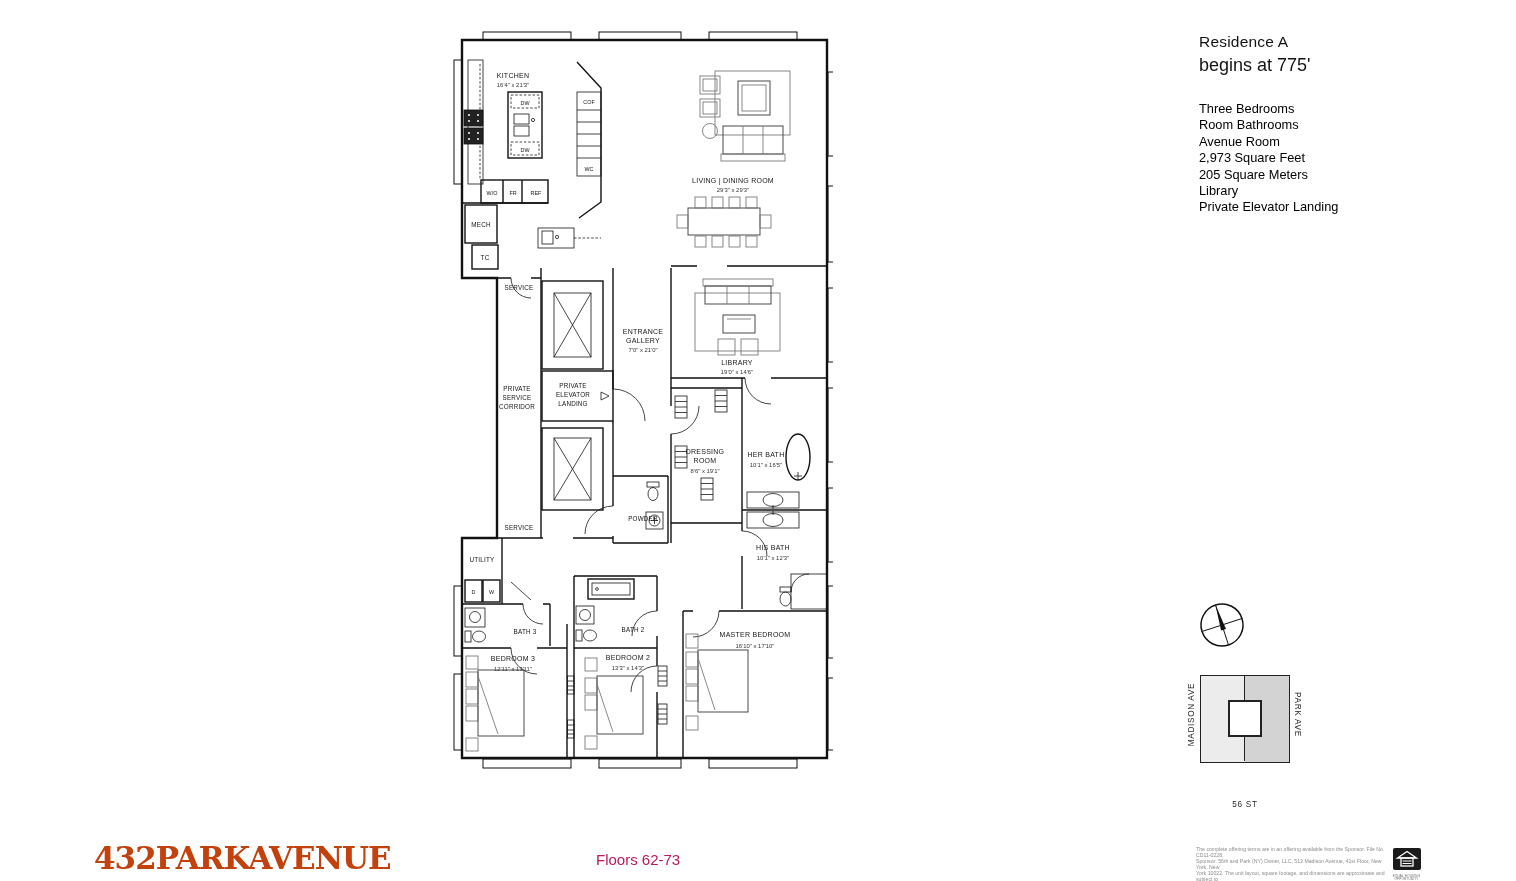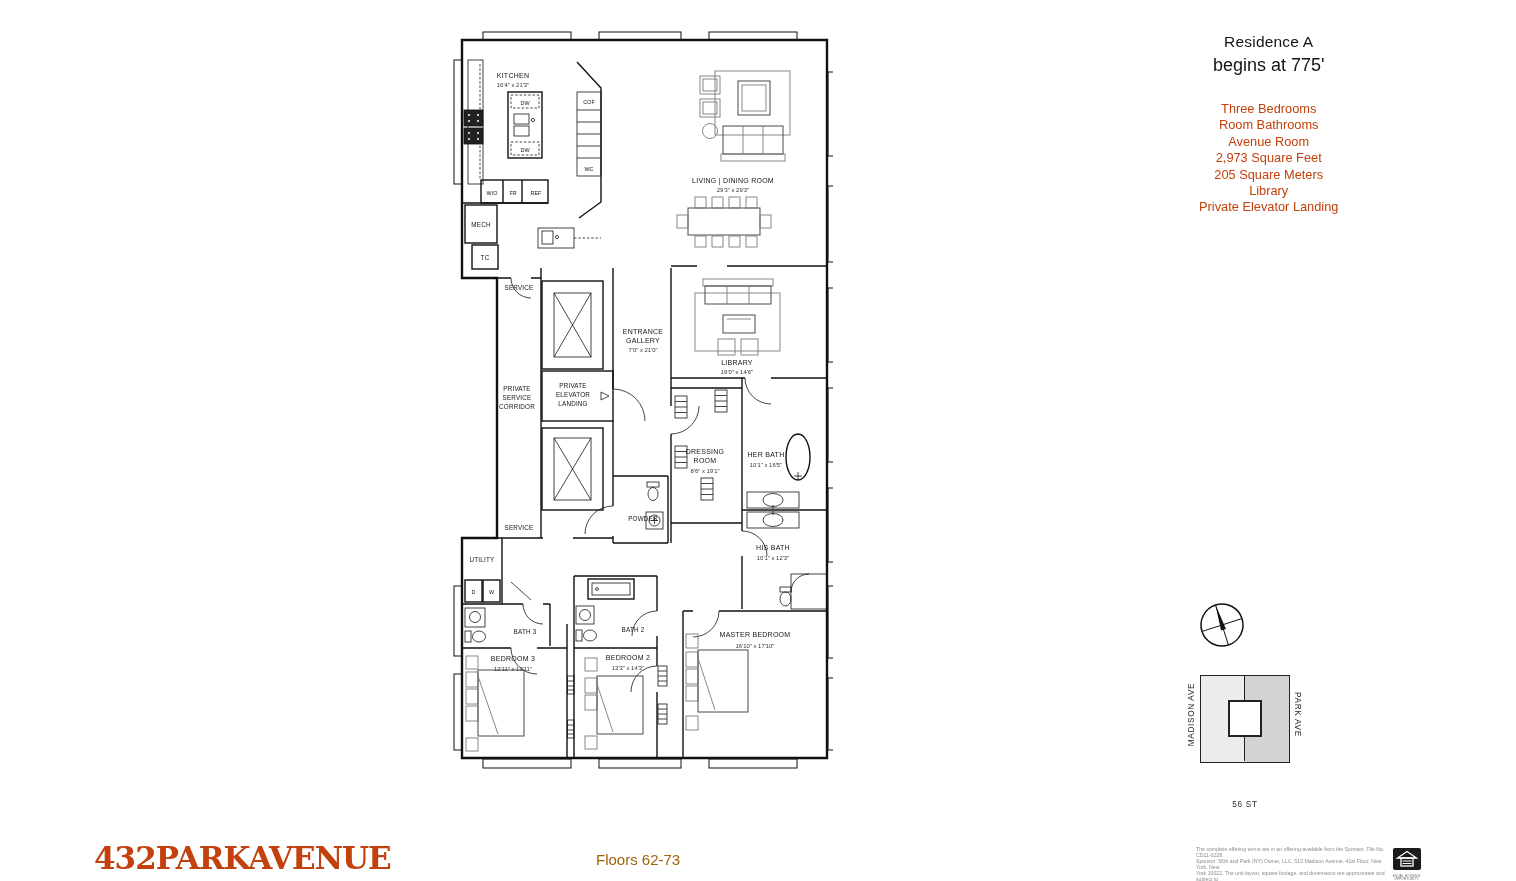--- a/index.html
+++ b/index.html
@@ -15,24 +15,24 @@
   .plan .f{fill:none;stroke:#7a7a7a;stroke-width:0.9;}
   .plan .fd{fill:none;stroke:#4a4a4a;stroke-width:1;}
   .plan .dash{stroke-dasharray:2.5 1.8;}
   .plan text{font-family:"Liberation Sans","DejaVu Sans",sans-serif;fill:#141414;}
   .plan .lbl{font-size:7px;text-anchor:middle;letter-spacing:.25px;}
   .plan .lbl2{font-size:6.3px;text-anchor:middle;letter-spacing:.2px;}
   .plan .dim{font-size:5.9px;text-anchor:middle;fill:#333;}
   .plan .app{font-size:5.4px;text-anchor:middle;}
 
   
-  .info{position:absolute;left:1199px;top:33px;text-align:center;}
+  .info{position:absolute;left:1199px;top:33px;}
   .res-title{font-size:15.5px;color:#141414;letter-spacing:.2px;}
   .res-sub{font-size:18px;color:#141414;margin-top:4px;}
-  .features{list-style:none;margin:25px 0 12px 0;padding:0;font-size:12.8px;color:#c2410c;line-height:16.4px;}
+  .features{list-style:none;margin:25px 0 12px 0;padding:0;font-size:12.8px;color:#000000;line-height:16.4px;}
 
   
   .compass{position:absolute;left:1196px;top:599px;}
   .street{position:absolute;width:90px;text-align:center;font-size:8.2px;letter-spacing:.7px;color:#2a2a2a;margin-top:32px;}
   .street-57{left:1200px;top:659px;}
   .street-56{left:1200px;top:768px;}
   .ave{position:absolute;width:90px;text-align:center;font-size:8.2px;letter-spacing:.7px;color:#2a2a2a;}
   .ave-madison{left:1146px;top:710px;transform:rotate(-90deg);}
   .ave-park{left:1252px;top:710px;transform:rotate(90deg);}
   .block{position:absolute;left:1200px;top:675px;width:90px;height:88px;border:1.6px solid #222;
@@ -40,21 +40,21 @@
   .block-east{position:absolute;right:0;top:0;width:44px;height:100%;background:#d3d3d3;}
   .block-center{position:absolute;left:27px;top:24px;width:34px;height:37px;background:#fff;
                 border:2px solid #222;box-sizing:border-box;}
   .block-div{position:absolute;left:43px;width:1.2px;background:#222;}
   .block-div.top{top:0;height:24px;}
   .block-div.bottom{top:61px;height:24px;}
 
   
   .logo{position:absolute;left:94px;top:840px;font-family:"DejaVu Serif","Liberation Serif",serif;
         font-weight:bold;font-size:31px;letter-spacing:-1px;color:#c2410c;}
-  .floors{position:absolute;left:596px;top:851px;font-size:15px;color:#a16207;}
+  .floors{position:absolute;left:596px;top:851px;font-size:15px;color:#be185d;}
   .disclaimer{position:absolute;left:1196px;top:847px;width:193px;font-size:5.2px;line-height:5.9px;color:#8d8d8d;}
   .eh{position:absolute;left:1391px;top:848px;width:31px;text-align:center;}
   .eh-label{font-size:3px;line-height:3.4px;color:#666;letter-spacing:.2px;margin-top:1px;}
 </style>
 </head>
 <body>
 
 <div class="page">
 
   <svg class="plan" width="380" height="748" viewBox="0 0 380 748">

